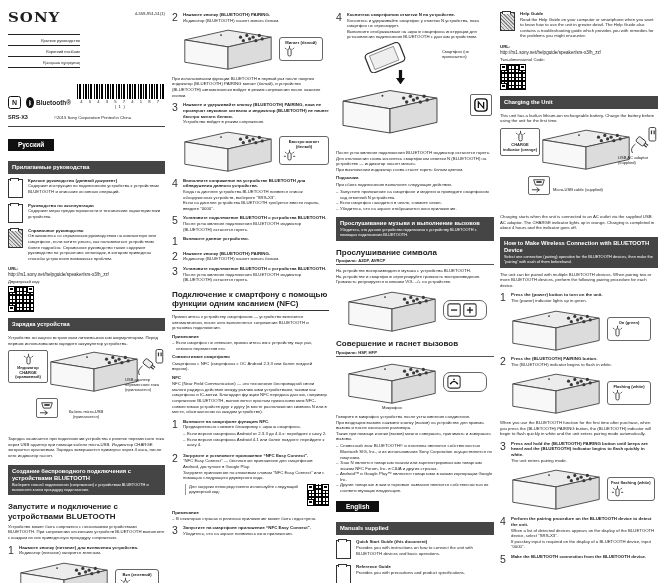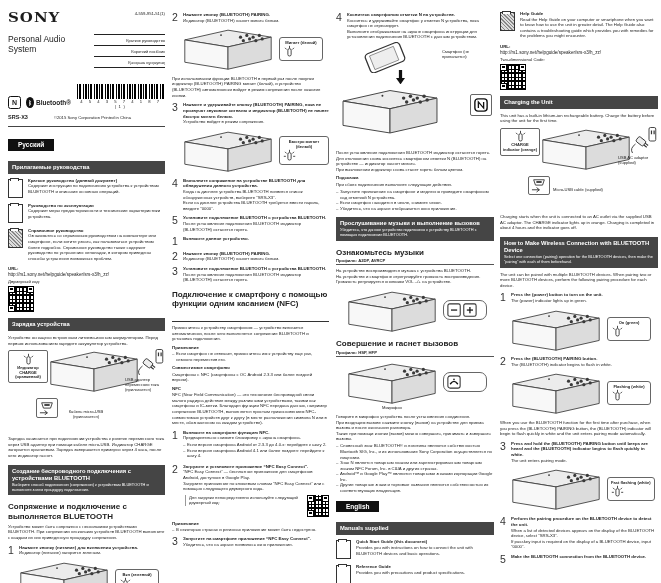--- a/index.html
+++ b/index.html
@@ -32,21 +32,21 @@
   .model{font-size:5.5px;font-weight:bold;}
   .copyr{font-size:4.2px;}
   .hdr-sep{border-bottom:1px solid #444;margin:6px 0 6px;}
 
   
   .langtab{display:inline-block;background:#101010;color:#fff;font-weight:bold;font-size:6.5px;padding:2px 10px 2.5px;margin:2px 0 4px;}
   .bar{background:#454545;color:#fff;padding:3px 4px;margin:6px 0 4px;}
   .bar .bt{font-weight:bold;font-size:5.8px;line-height:1.25;}
   .bar .bs{font-size:3.9px;margin-top:1px;line-height:1.2;}
   .h1{font-size:8px;font-weight:bold;line-height:1.15;margin:7px 0 3px;color:#222;}
-  .h1.ruled{border-bottom:1.5px solid #333;padding-bottom:13px;}
+  .h1.ruled{border-bottom:1.5px solid #333;padding-bottom:2px;}
   .prof{font-size:4.2px;font-weight:bold;margin:-2px 0 1px;}
   .rule{border-bottom:1px solid #555;margin:1px 0 3px;}
   .mh{font-size:4.4px;font-weight:bold;margin:3px 0 0.5px;}
   .p, .p div{font-size:4.3px;line-height:1.3;}
   .p{margin:1.5px 0;}
   .ul{margin:1px 0;}
   .ul div{font-size:4.3px;line-height:1.3;padding-left:4px;position:relative;}
   .ul div::before{content:"–";position:absolute;left:0;}
   .step{display:flex;gap:3px;margin:4px 0 2px;}
   .stepnum{font-size:10.5px;line-height:1;color:#333;width:8px;flex:none;font-weight:400;}
@@ -85,21 +85,20 @@
 <body>
 
 <div class="page">
   <div class="col" id="col1">
     <div>
       <div class="hdr-row1">
         <div class="sony">SONY</div>
         <div class="partno">4-559-951-51(1)</div>
       </div>
       <div class="hdr-row2">
-        <div class="prodname">Personal Audio System</div>
         <div class="titlestack">
           <div>Краткое руководство</div>
           <div>Короткий посібник</div>
           <div>Қысқаша нұсқаулық</div>
         </div>
       </div>
       <div class="hdr-row3">
         <div class="logos">
           <div class="nmark">N</div>
           <div class="btlogo">
@@ -204,21 +203,21 @@
             <path d="M1,3 H9 M9,3 l-3,-2.4 M9,3 l-3,2.4" stroke="#333" stroke-width="1" fill="none"></path>
           </svg>
         </div>
         <div class="flabel" style="left: 52px; top: 62px; width: 52px; text-align: center;">Кабель micro-USB (прилагается)</div>
         <div class="flabel" style="right: 0px; top: 30px; width: 40px;">USB адаптер переменного тока (прилагается)</div>
       </div><div class="p">
         <div>Зарядка начинается при подключении устройства к розетке переменного тока через USB адаптер при помощи кабеля micro-USB. Индикатор CHARGE загорается оранжевым. Зарядка завершается примерно через 4 часа, после чего индикатор гаснет.</div>
       </div><div class="bar">
         <div class="bt">Создание беспроводного подключения с устройствами BLUETOOTH</div>
         <div class="bs">Выберите способ подключения (сопряжения) к устройствам BLUETOOTH и выполните затем процедуру подключения.</div>
-      </div><div class="h1">Сопряжение и подключение с выполняется BLUETOOTH</div><div class="p">
+      </div><div class="h1">Запустите и подключение с устройствами BLUETOOTH</div><div class="p">
         <div>Устройство может быть сопряжено с несколькими устройствами BLUETOOTH. При сопряжении нескольких устройств BLUETOOTH выполните с каждым из них приведенную процедуру сопряжения.</div>
       </div><div class="step">
         <div class="stepnum">1</div>
         <div class="stepbody">
           <div class="st">Нажмите кнопку (питание) для включения устройства.</div>
           <div class="sl">Индикатор (питание) загорится зеленым.</div>
         </div>
       </div><div class="figrow">
         <div style="width: 92px;">
           <svg viewBox="0 0 132 64" width="92" xmlns="http://www.w3.org/2000/svg">
@@ -473,21 +472,21 @@
         <div>При выключении индикатор снова станет гореть белым цветом.</div>
       </div><div class="mh">Подсказка</div><div class="p">
         <div>При сбоях подключения выполните следующие действия.</div>
       </div><div class="ul">
         <div>Запустите приложение на смартфоне и медленно проведите смартфоном над отметкой N устройства.</div>
         <div>Если смартфон находится в чехле, снимите чехол.</div>
         <div>Убедитесь, что на экране отображается окно приложения.</div>
       </div><div class="bar">
         <div class="bt">Прослушивание музыки и выполнение вызовов</div>
         <div class="bs">Убедитесь, что данное устройство подключено к устройству BLUETOOTH с помощью подключения BLUETOOTH.</div>
-      </div><div class="h1">Ознакомьтесь музыки</div><div class="prof">Профиль: A2DP, AVRCP</div><div class="rule"></div><div class="p">
+      </div><div class="h1">Прослушивание символа</div><div class="prof">Профиль: A2DP, AVRCP</div><div class="rule"></div><div class="p">
         <div>На устройстве воспроизводится музыка с устройства BLUETOOTH.</div>
         <div>На устройстве и смартфоне отрегулируйте громкость воспроизведения. Громкость регулируется кнопками VOL –/+ на устройстве.</div>
       </div><div class="figrow">
         <div style="width: 92px;">
           <svg viewBox="0 0 132 64" width="92" xmlns="http://www.w3.org/2000/svg">
             <polygon points="4,20 66,6 128,16 66,30" fill="#ececec" stroke="#444" stroke-width="1.3"></polygon>
             <polygon points="4,20 66,30 66,62 4,52" fill="#f8f8f8" stroke="#444" stroke-width="1.3"></polygon>
             <polygon points="128,16 128,48 66,62 66,30" fill="#dcdcdc" stroke="#444" stroke-width="1.3"></polygon>
             <circle cx="56" cy="13" r="1.3" fill="#333"></circle>
             <circle cx="84" cy="16" r="2.3" fill="#3a3a3a"></circle>

